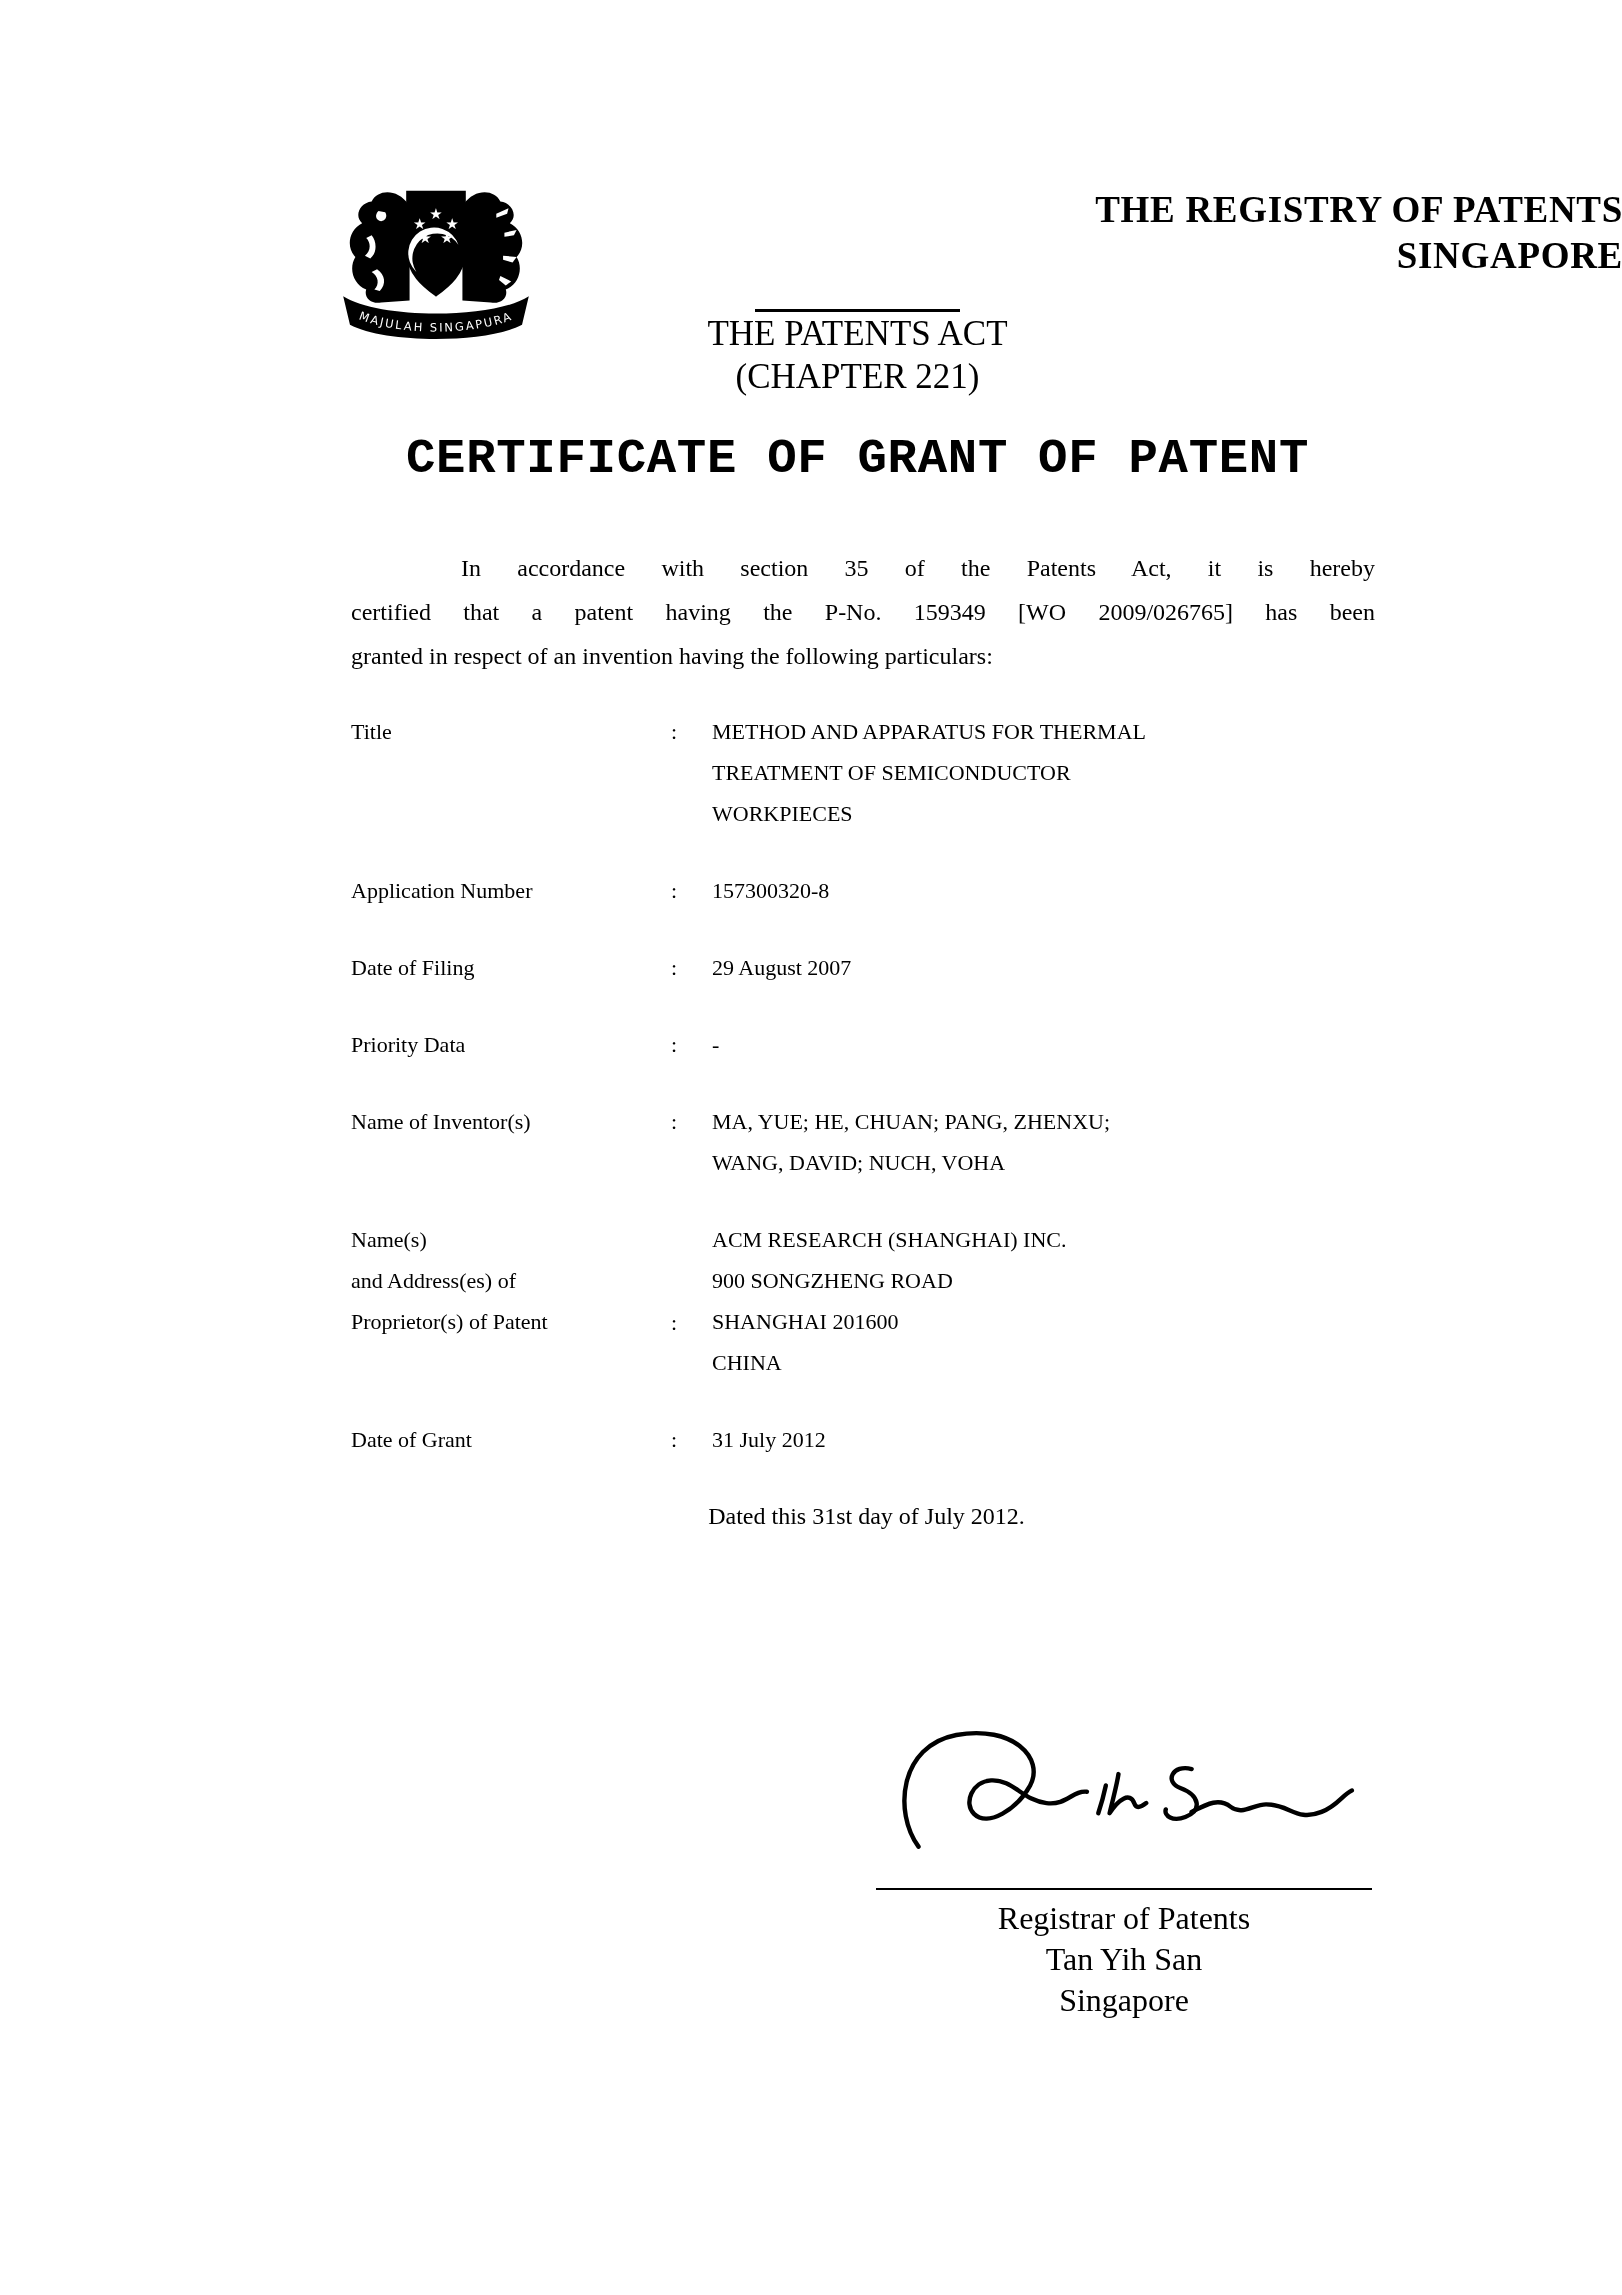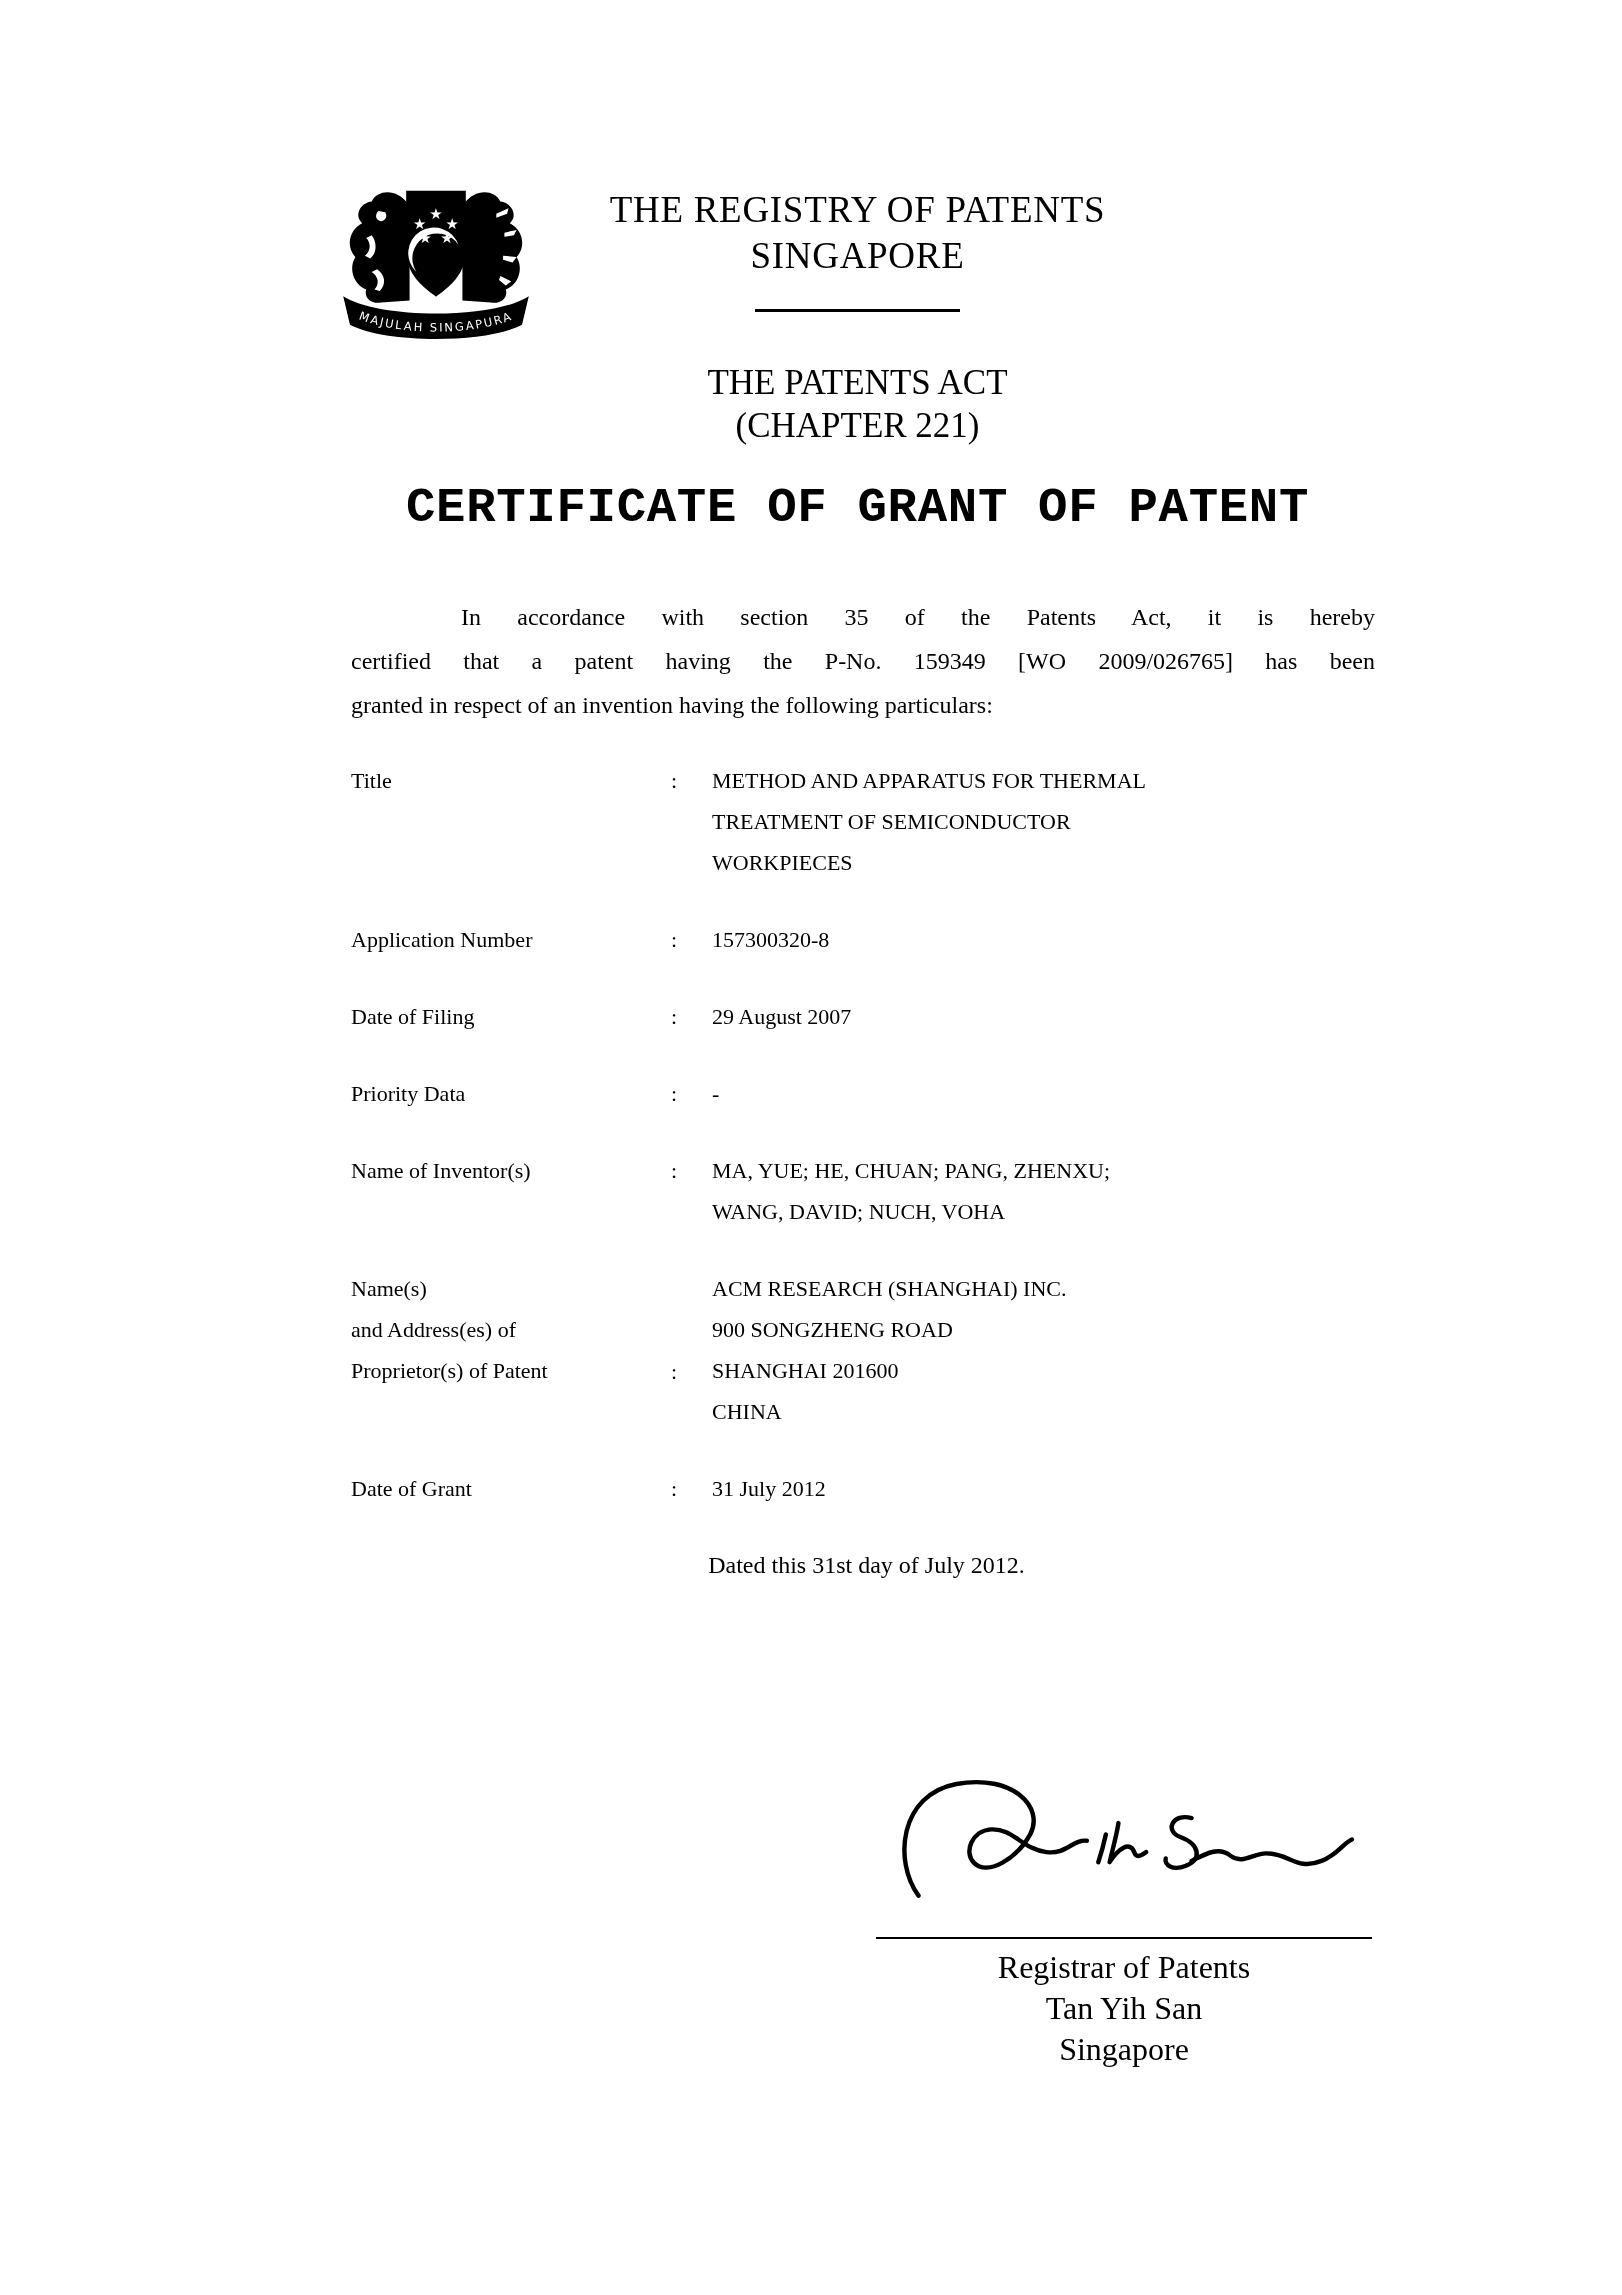--- a/index.html
+++ b/index.html
@@ -10,23 +10,23 @@
     color:#000;
     font-family:"Liberation Serif","DejaVu Serif",serif;
     overflow:hidden;
   }
   .doc{margin-left:92px;width:1531px;padding-top:187px;box-sizing:content-box;}
 
   
   .crest{position:absolute;left:331px;top:156px;width:210px;height:198px;}
 
   
-  .org{text-align:center;font-weight:normal;font-size:37px;line-height:46px;letter-spacing:0.7px;}
+  .org{text-align:right;font-weight:bold;font-size:37px;line-height:46px;letter-spacing:0.7px;}
   .rule{width:205px;height:3.3px;background:#000;margin:29.5px auto 0;}
-  .act{margin-top:49px;text-align:center;font-size:35px;line-height:43px;}
+  .act{text-align:center;font-size:35px;line-height:43px;}
   .cert{margin-top:33px;text-align:center;font-size:49px;line-height:56px;font-weight:bold;letter-spacing:0.7px;font-family:Liberation Mono, monospace;}
 
   
   .intro{margin:59px 0 0 259px;width:1024px;font-size:24px;line-height:44px;}
   .jline{text-align:justify;text-align-last:justify;}
   .l1{text-indent:110px;}
 
   
   .rows{margin-left:259px;width:1031px;font-size:22px;line-height:41px;margin-top:33px;}
   .row{display:flex;margin-top:36px;}

